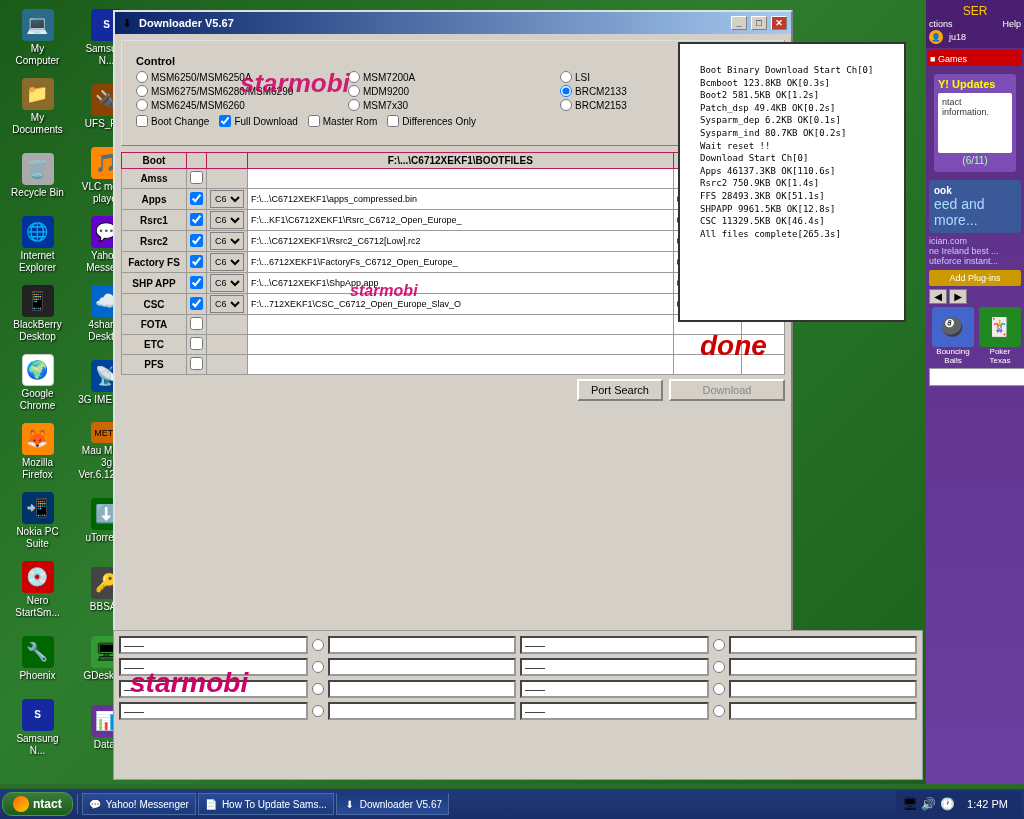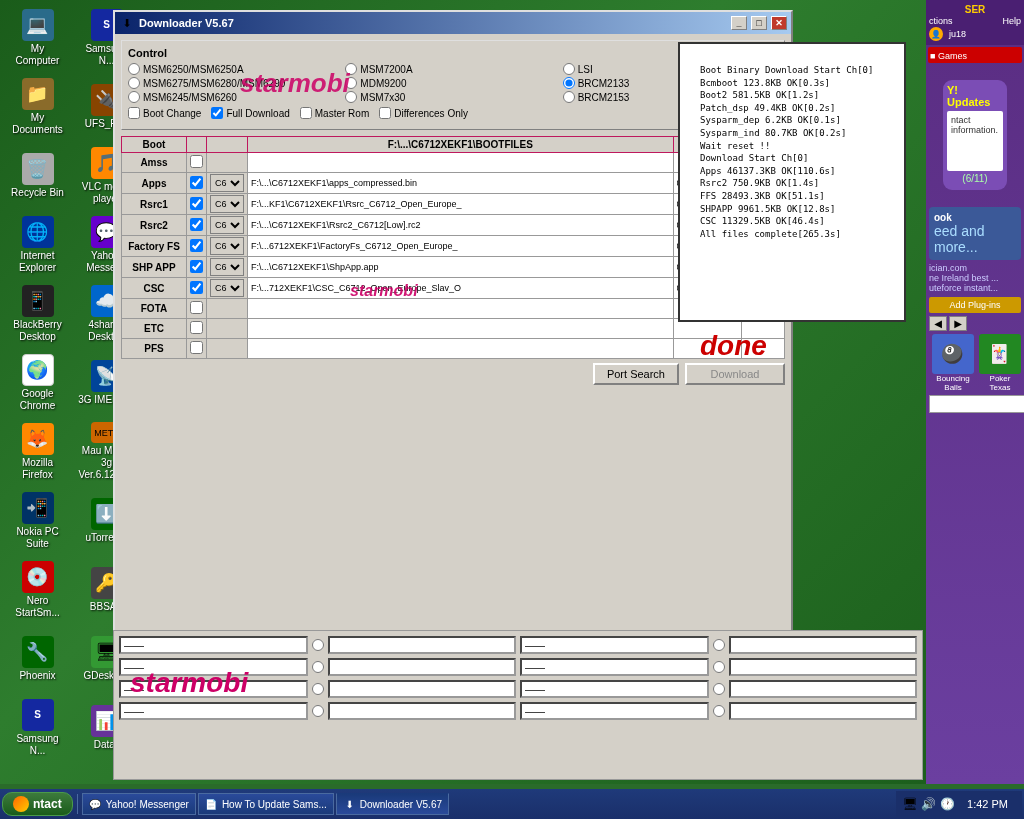--- a/index.html
+++ b/index.html
@@ -119,21 +119,21 @@
       height: calc(100% - 22px);
       overflow: hidden;
     }
 
     
     .control-section {
       background: #d4d0c8;
       border: 1px solid #808080;
       border-top-color: #dfdfdf;
       border-left-color: #dfdfdf;
-      padding: 6px;
+      padding: 14px;
       margin-bottom: 6px;
     }
     .control-label {
       font-size: 11px;
       font-weight: bold;
       margin-bottom: 4px;
     }
     .radio-grid {
       display: grid;
       grid-template-columns: 1fr 1fr 1fr;
@@ -324,23 +324,23 @@
       width: 20px;
       height: 20px;
       background: #ffaa00;
       border-radius: 50%;
       display: inline-block;
       margin-right: 3px;
       vertical-align: middle;
     }
     .yahoo-updates-section {
       background: #7b4db5;
-      margin: 17px;
+      margin: 8px;
       padding: 4px;
-      border-radius: 9px;
+      border-radius: 3px;
     }
     .yahoo-updates-title {
       color: #ffff00;
       font-size: 11px;
       font-weight: bold;
       margin-bottom: 3px;
     }
     .yahoo-updates-content {
       background: white;
       padding: 4px;
@@ -810,21 +810,21 @@
           <td class="type-cell"></td>
           <td class="path-cell"><input type="text" value="" style=""></td>
           <td class="addr-cell"><input type="text" value="" style=""></td>
           <td class="crc-cell"><input type="text" value="" style=""></td>
         </tr>
       </tbody>
     </table>
 
     <div class="bottom-buttons">
       <button class="win-button">Port Search</button>
-      <button class="win-button" style="width:100px; background:#d4d0c8; color:#888;">Download</button>
+      <button class="win-button" style="width:116px; background:#d4d0c8; color:#888;">Download</button>
     </div>
   </div>
 </div>
 
 <div class="watermark-starmobi-top">starmobi</div>
 <div class="watermark-starmobi-bottom">starmobi</div>
 <div class="watermark-factory">starmobi</div>
 
 <div class="log-window">
   <div class="log-content">
@@ -842,21 +842,21 @@
     <div>SHPAPP 9961.5KB OK[12.8s]</div>
     <div>CSC 11329.5KB OK[46.4s]</div>
     <div>All files complete[265.3s]</div>
   </div>
 </div>
 
 <div class="done-text">done</div>
 
 <div class="yahoo-panel">
   <div class="yahoo-header">
-    <span style="color:#ffcc00; font-weight:bold; font-size:10px;">SER</span>
+    <span style="color:#ffcc00; font-weight:normal; font-size:12px;">SER</span>
     <div style="display:flex; align-items:center; justify-content:space-between; padding:1px 0; font-size:9px;">
       <span>ctions</span>
       <span>Help</span>
     </div>
     <div style="display:flex; align-items:center; gap:3px; font-size:9px;">
       <div class="yahoo-avatar" style="width:14px;height:14px;font-size:8px;display:flex;align-items:center;justify-content:center;">👤</div>
       <span>ju18</span>
     </div>
   </div>
 

